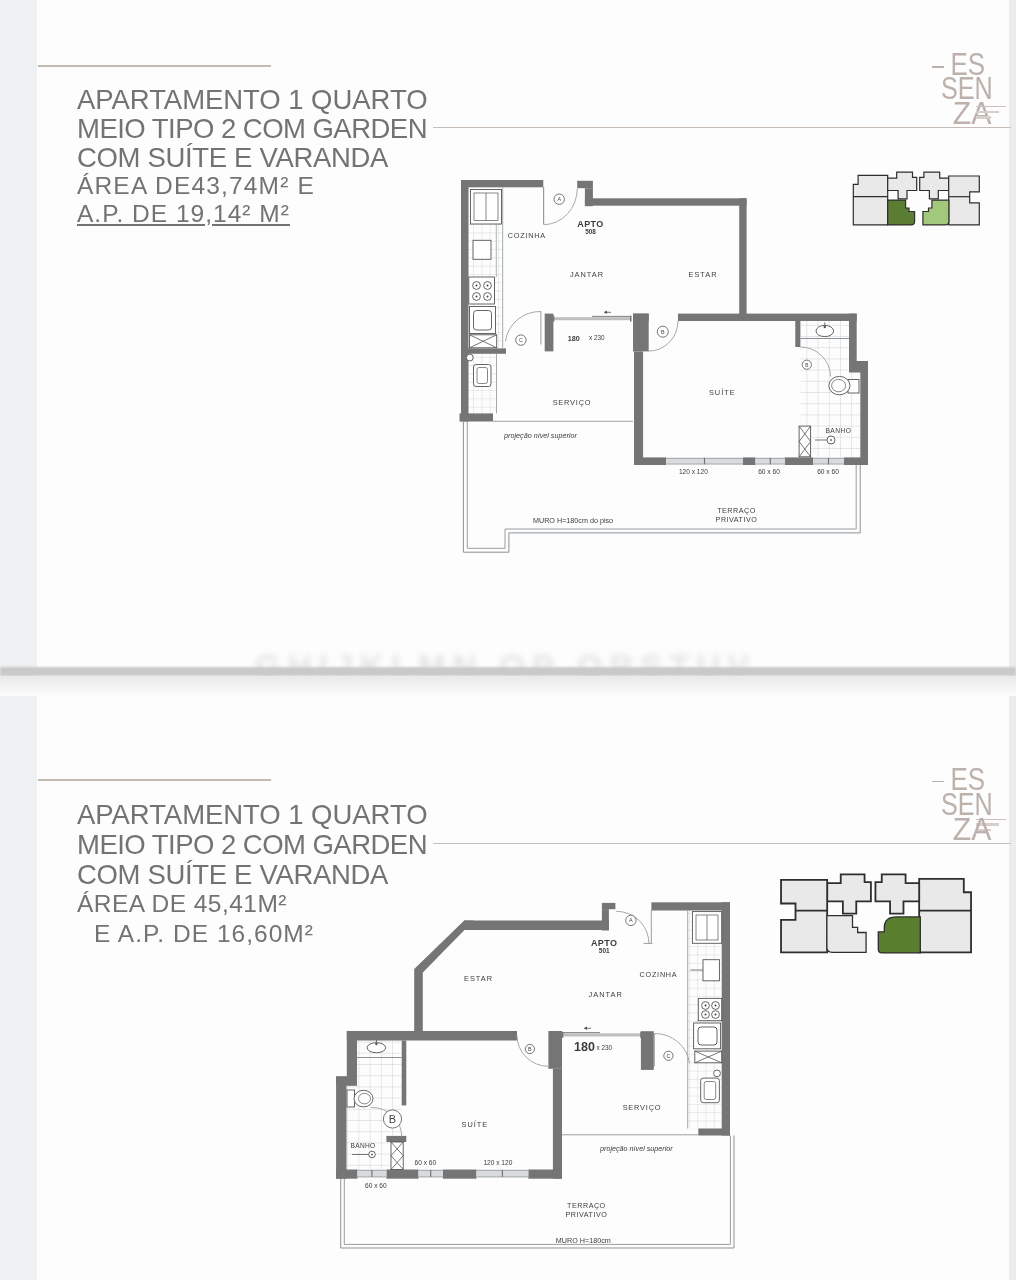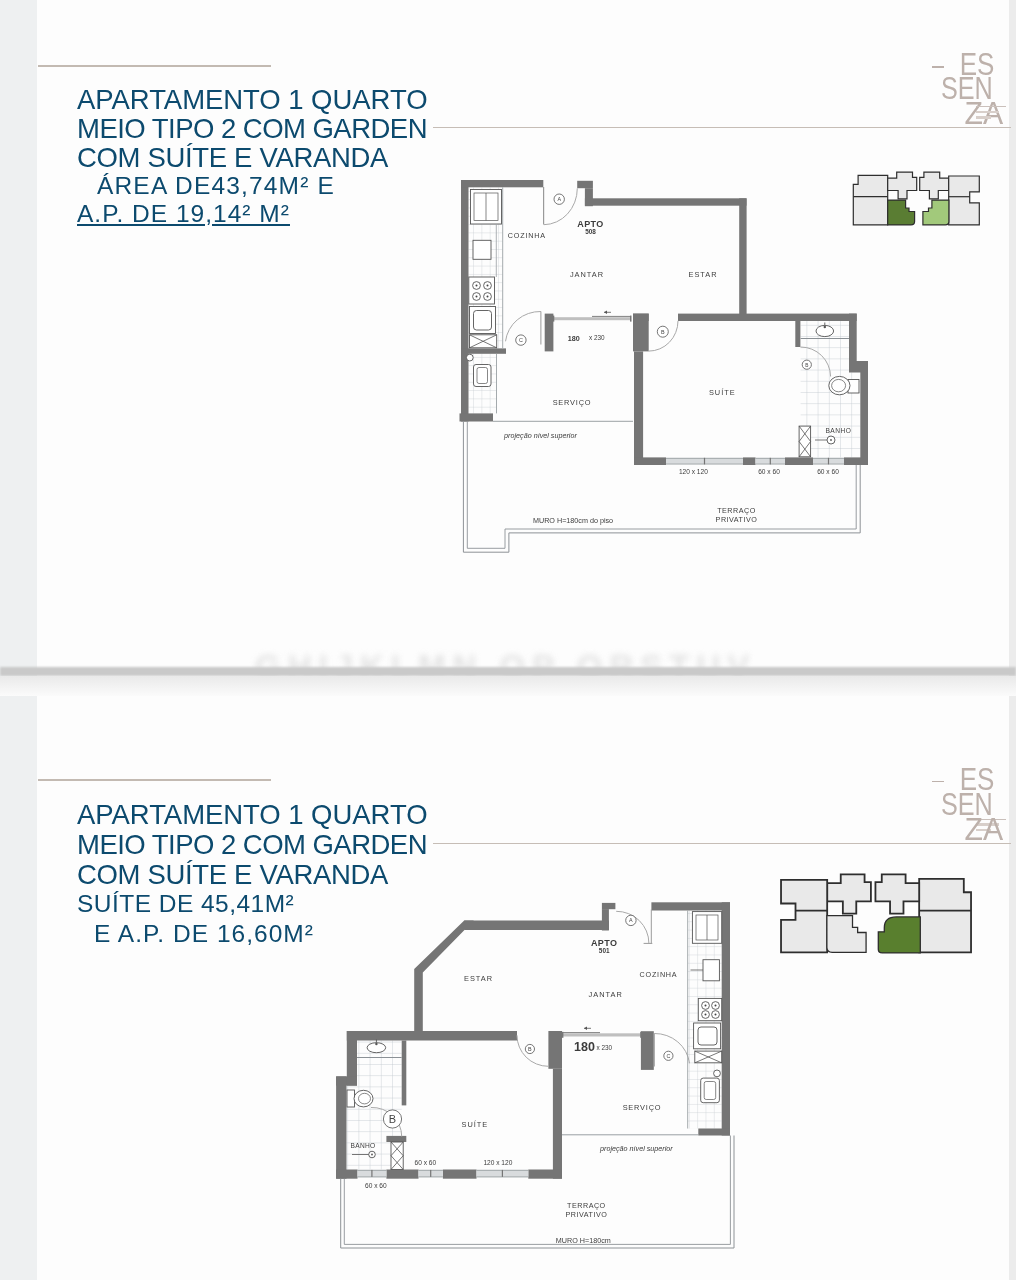--- a/index.html
+++ b/index.html
@@ -8,35 +8,35 @@
   .abs{position:absolute;}
   .leftstrip{left:0;top:0;width:37px;height:1280px;background:#eef0f1;}
   .rightstrip{left:1009px;top:0;width:7px;height:1280px;background:#ececec;}
   .shortline{left:38px;width:233px;height:1.6px;background:#c3bab2;}
   .longline{left:433px;width:578px;height:1.4px;background:#c6bdb6;}
   .title{color:#b2a49b;letter-spacing:6.1px;white-space:nowrap;}
   .t1{font-size:27.5px;}
   .t2{font-size:24.5px;letter-spacing:5.2px;}
   .sep1{left:0;top:667px;width:1016px;height:9px;background:#c9c9c9;filter:blur(1.2px);}
   .sep2{left:0;top:676px;width:1016px;height:20px;background:linear-gradient(#e9e9e9,#fbfbfb);}
-  .logo{color:#bdb1ab;line-height:24.6px;font-size:31.5px;text-align:right;}
+  .logo{color:#bdb1ab;line-height:24.6px;font-size:31.5px;text-align:center;}
   .logo div{transform-origin:0 50%;}
-  .title{color:#0c4a6e;}
+  .title{color:#737373;}
 </style>
 </head>
 <body>
 <div class="abs leftstrip"></div>
 <div class="abs rightstrip"></div>
 
 <div class="abs shortline" style="top:65px;"></div>
 <div class="abs longline" style="top:126.5px;"></div>
 <div class="abs title t1" style="left:77px;top:84px;letter-spacing:-0.05px;">APARTAMENTO 1 QUARTO</div>
 <div class="abs title t1" style="left:77px;top:113px;letter-spacing:-0.53px;">MEIO TIPO 2 COM GARDEN</div>
 <div class="abs title t1" style="left:77px;top:142px;letter-spacing:-0.33px;">COM SUÍTE E VARANDA</div>
-<div class="abs title t2" style="left:77px;top:171.5px;letter-spacing:1.17px;margin-left:20px;">ÁREA DE43,74M² E</div>
+<div class="abs title t2" style="left:77px;top:171.5px;letter-spacing:1.17px;">ÁREA DE43,74M² E</div>
 <div class="abs title t2" style="left:77px;top:199.5px;letter-spacing:1.02px;text-decoration:underline;">A.P. DE 19,14² M²</div>
 
 <div class="abs logo" id="logo1" style="left:941px;top:51.6px;">
   <div style="transform:scaleX(0.825);">ES</div>
   <div style="transform:scaleX(0.80);">SEN</div>
   <div style="transform:scaleX(0.96);">ZA</div>
 </div>
 <div class="abs" style="left:932px;top:780.5px;width:12px;height:1.6px;background:#bdb1ab;"></div>
 <div class="abs" style="left:932px;top:66px;width:12px;height:1.6px;background:#bdb1ab;"></div>
 <div class="abs" style="left:976px;top:106.3px;width:30px;height:1.2px;background:#cac0bb;"></div>
@@ -48,21 +48,21 @@
 
 <div class="abs" style="left:255px;top:648px;width:520px;height:38px;font-size:33px;letter-spacing:7px;color:#dedede;filter:blur(3px);font-weight:bold;white-space:nowrap;overflow:hidden;opacity:0.85;">GHIJKLMN OP QRSTUV</div>
 <div class="abs sep1"></div>
 <div class="abs sep2"></div>
 
 <div class="abs shortline" style="top:779px;"></div>
 <div class="abs longline" style="top:842.5px;"></div>
 <div class="abs title t1" style="left:77px;top:799px;letter-spacing:-0.05px;">APARTAMENTO 1 QUARTO</div>
 <div class="abs title t1" style="left:77px;top:829px;letter-spacing:-0.53px;">MEIO TIPO 2 COM GARDEN</div>
 <div class="abs title t1" style="left:77px;top:859px;letter-spacing:-0.33px;">COM SUÍTE E VARANDA</div>
-<div class="abs title t2" style="left:77px;top:889.5px;letter-spacing:0.47px;">SUÍTE DE 45,41M²</div>
+<div class="abs title t2" style="left:77px;top:889.5px;letter-spacing:0.47px;">ÁREA DE 45,41M²</div>
 <div class="abs title t2" style="left:94px;top:919.5px;letter-spacing:1.03px;">E A.P. DE 16,60M²</div>
 
 <div class="abs logo" id="logo2" style="left:941px;top:767.4px;">
   <div style="transform:scaleX(0.825);">ES</div>
   <div style="transform:scaleX(0.80);">SEN</div>
   <div style="transform:scaleX(0.96);">ZA</div>
 </div>
 
 <svg class="abs" style="left:0;top:0;filter:blur(0.35px);" width="1016" height="1280" viewBox="0 0 1016 1280">
 <defs>

